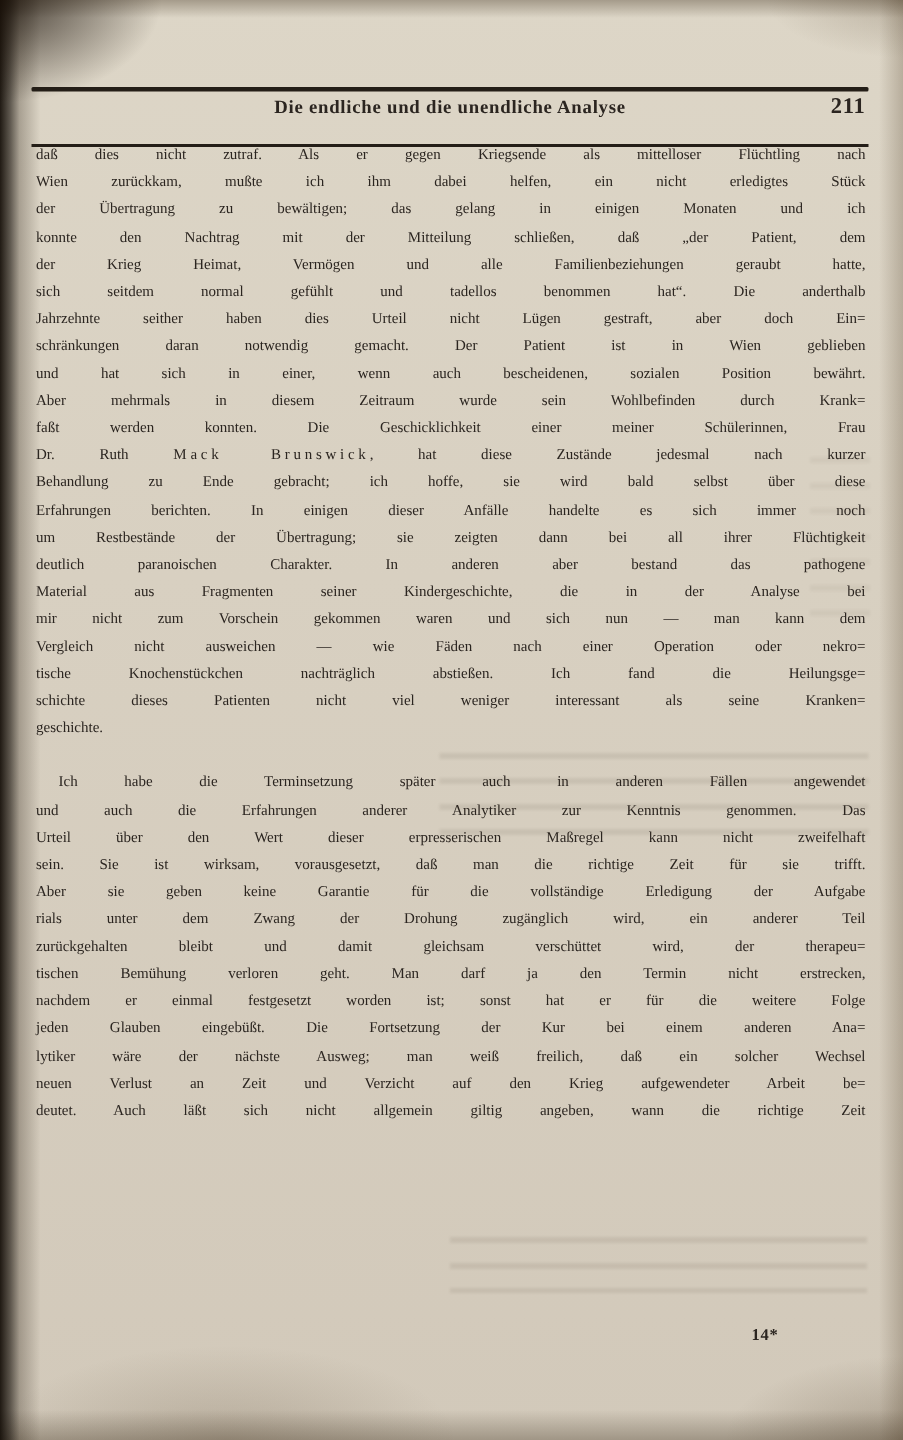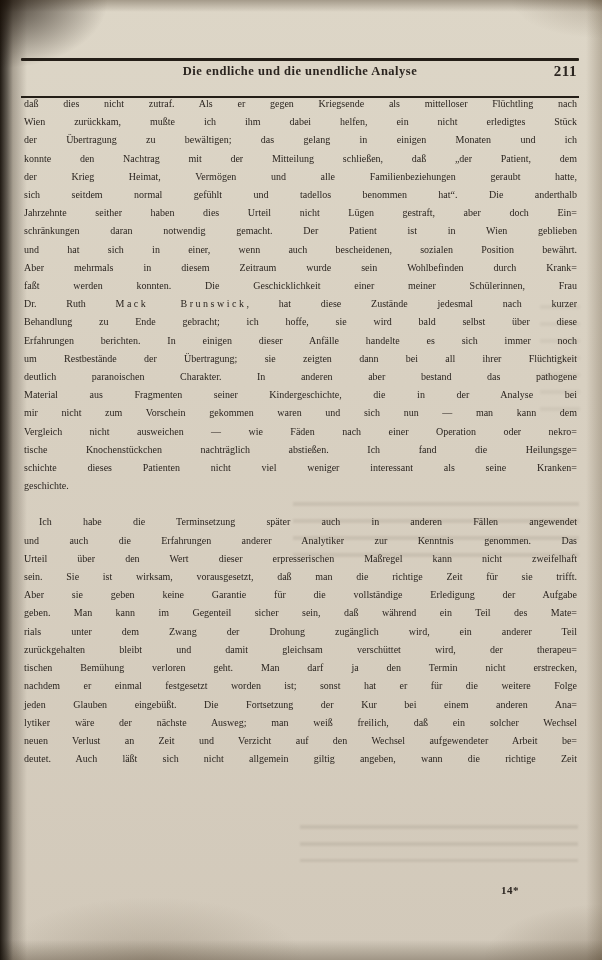--- a/index.html
+++ b/index.html
@@ -105,28 +105,27 @@
         <div class="line"><span>tische Knochenstückchen nachträglich abstießen. Ich fand die Heilungsge=</span></div>
         <div class="line"><span>schichte dieses Patienten nicht viel weniger interessant als seine Kranken=</span></div>
         <div class="line short"><span>geschichte.</span></div>
       </div>
       <div class="para indent">
         <div class="line"><span>Ich habe die Terminsetzung später auch in anderen Fällen angewendet</span></div>
         <div class="line"><span>und auch die Erfahrungen anderer Analytiker zur Kenntnis genommen. Das</span></div>
         <div class="line"><span>Urteil über den Wert dieser erpresserischen Maßregel kann nicht zweifelhaft</span></div>
         <div class="line"><span>sein. Sie ist wirksam, vorausgesetzt, daß man die richtige Zeit für sie trifft.</span></div>
         <div class="line"><span>Aber sie geben keine Garantie für die vollständige Erledigung der Aufgabe</span></div>
-        <div class="line"><span>geben. Man kann im Gegenteil sicher sein, daß während ein Teil des Mate=</span></div>
         <div class="line"><span>rials unter dem Zwang der Drohung zugänglich wird, ein anderer Teil</span></div>
         <div class="line"><span>zurückgehalten bleibt und damit gleichsam verschüttet wird, der therapeu=</span></div>
         <div class="line"><span>tischen Bemühung verloren geht. Man darf ja den Termin nicht erstrecken,</span></div>
         <div class="line"><span>nachdem er einmal festgesetzt worden ist; sonst hat er für die weitere Folge</span></div>
         <div class="line"><span>jeden Glauben eingebüßt. Die Fortsetzung der Kur bei einem anderen Ana=</span></div>
         <div class="line"><span>lytiker wäre der nächste Ausweg; man weiß freilich, daß ein solcher Wechsel</span></div>
-        <div class="line"><span>neuen Verlust an Zeit und Verzicht auf den Wechsel aufgewendeter Arbeit be=</span></div>
+        <div class="line"><span>neuen Verlust an Zeit und Verzicht auf den Krieg aufgewendeter Arbeit be=</span></div>
         <div class="line"><span>deutet. Auch läßt sich nicht allgemein giltig angeben, wann die richtige Zeit</span></div>
       </div>
     </div>
 
   <div class="footer-mark">14*</div>
 
   <div class="showthrough st1"></div>
   <div class="showthrough st2"></div>
   <div class="showthrough st3"></div>
 

